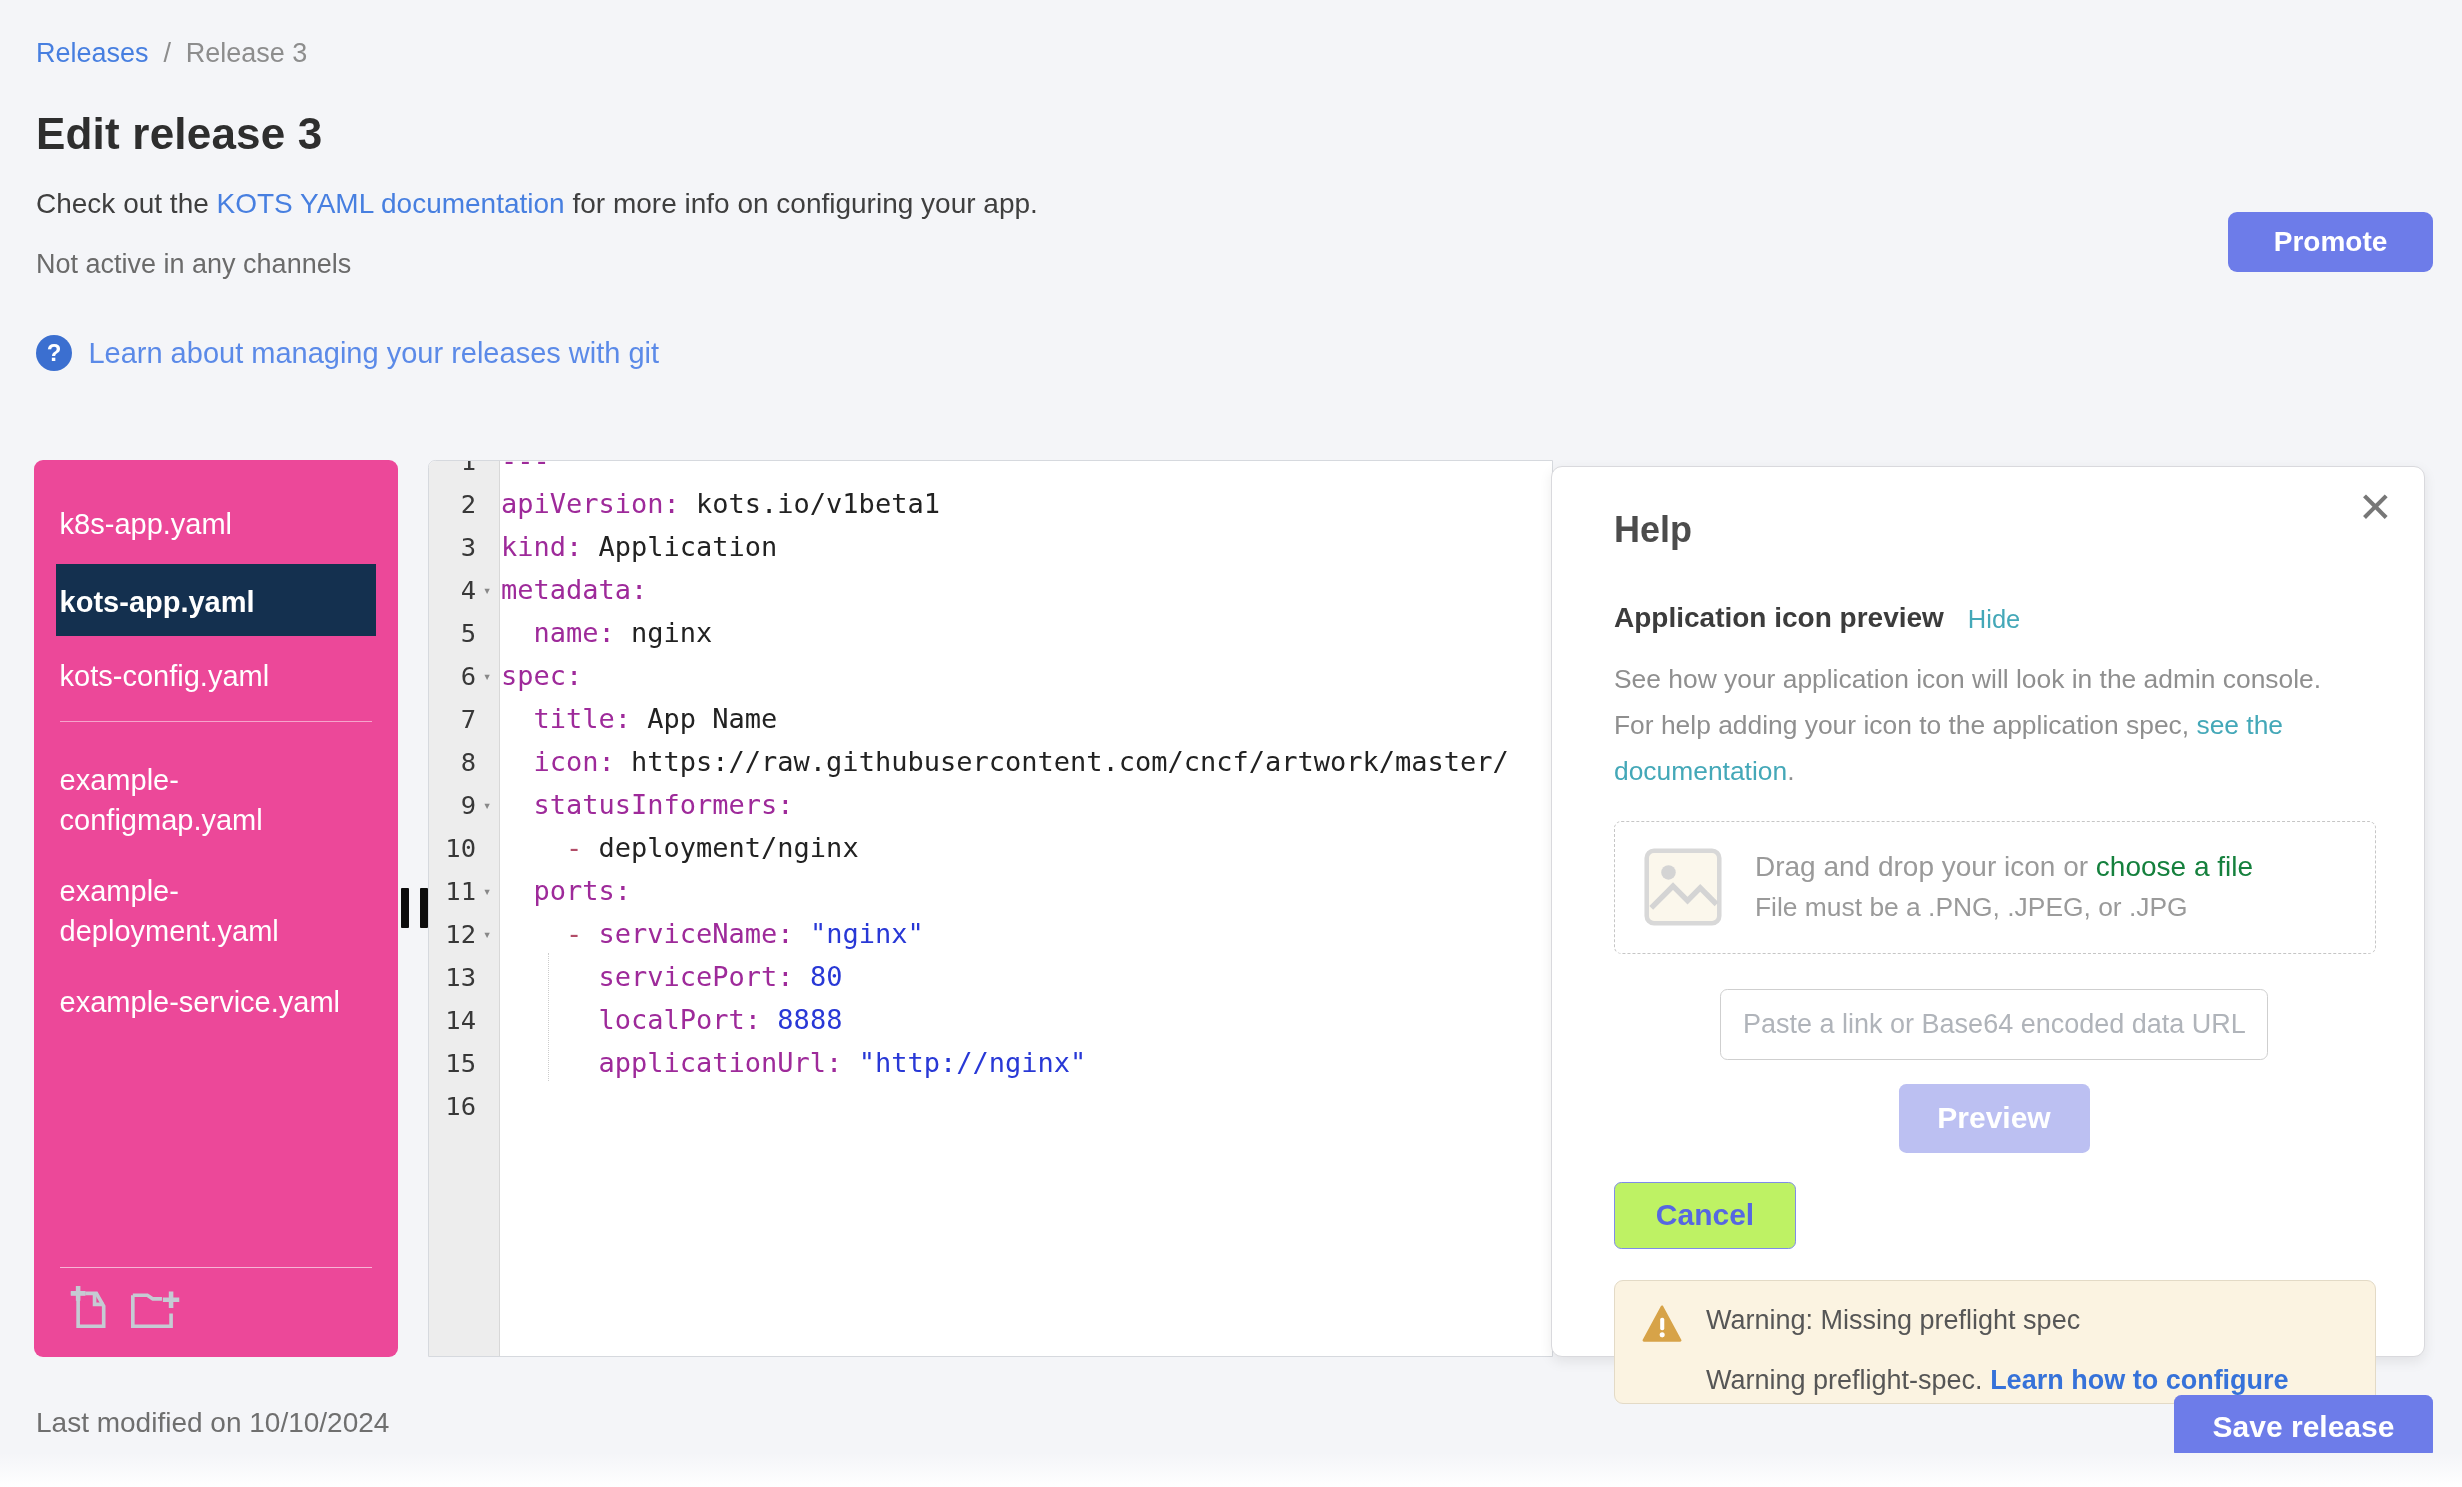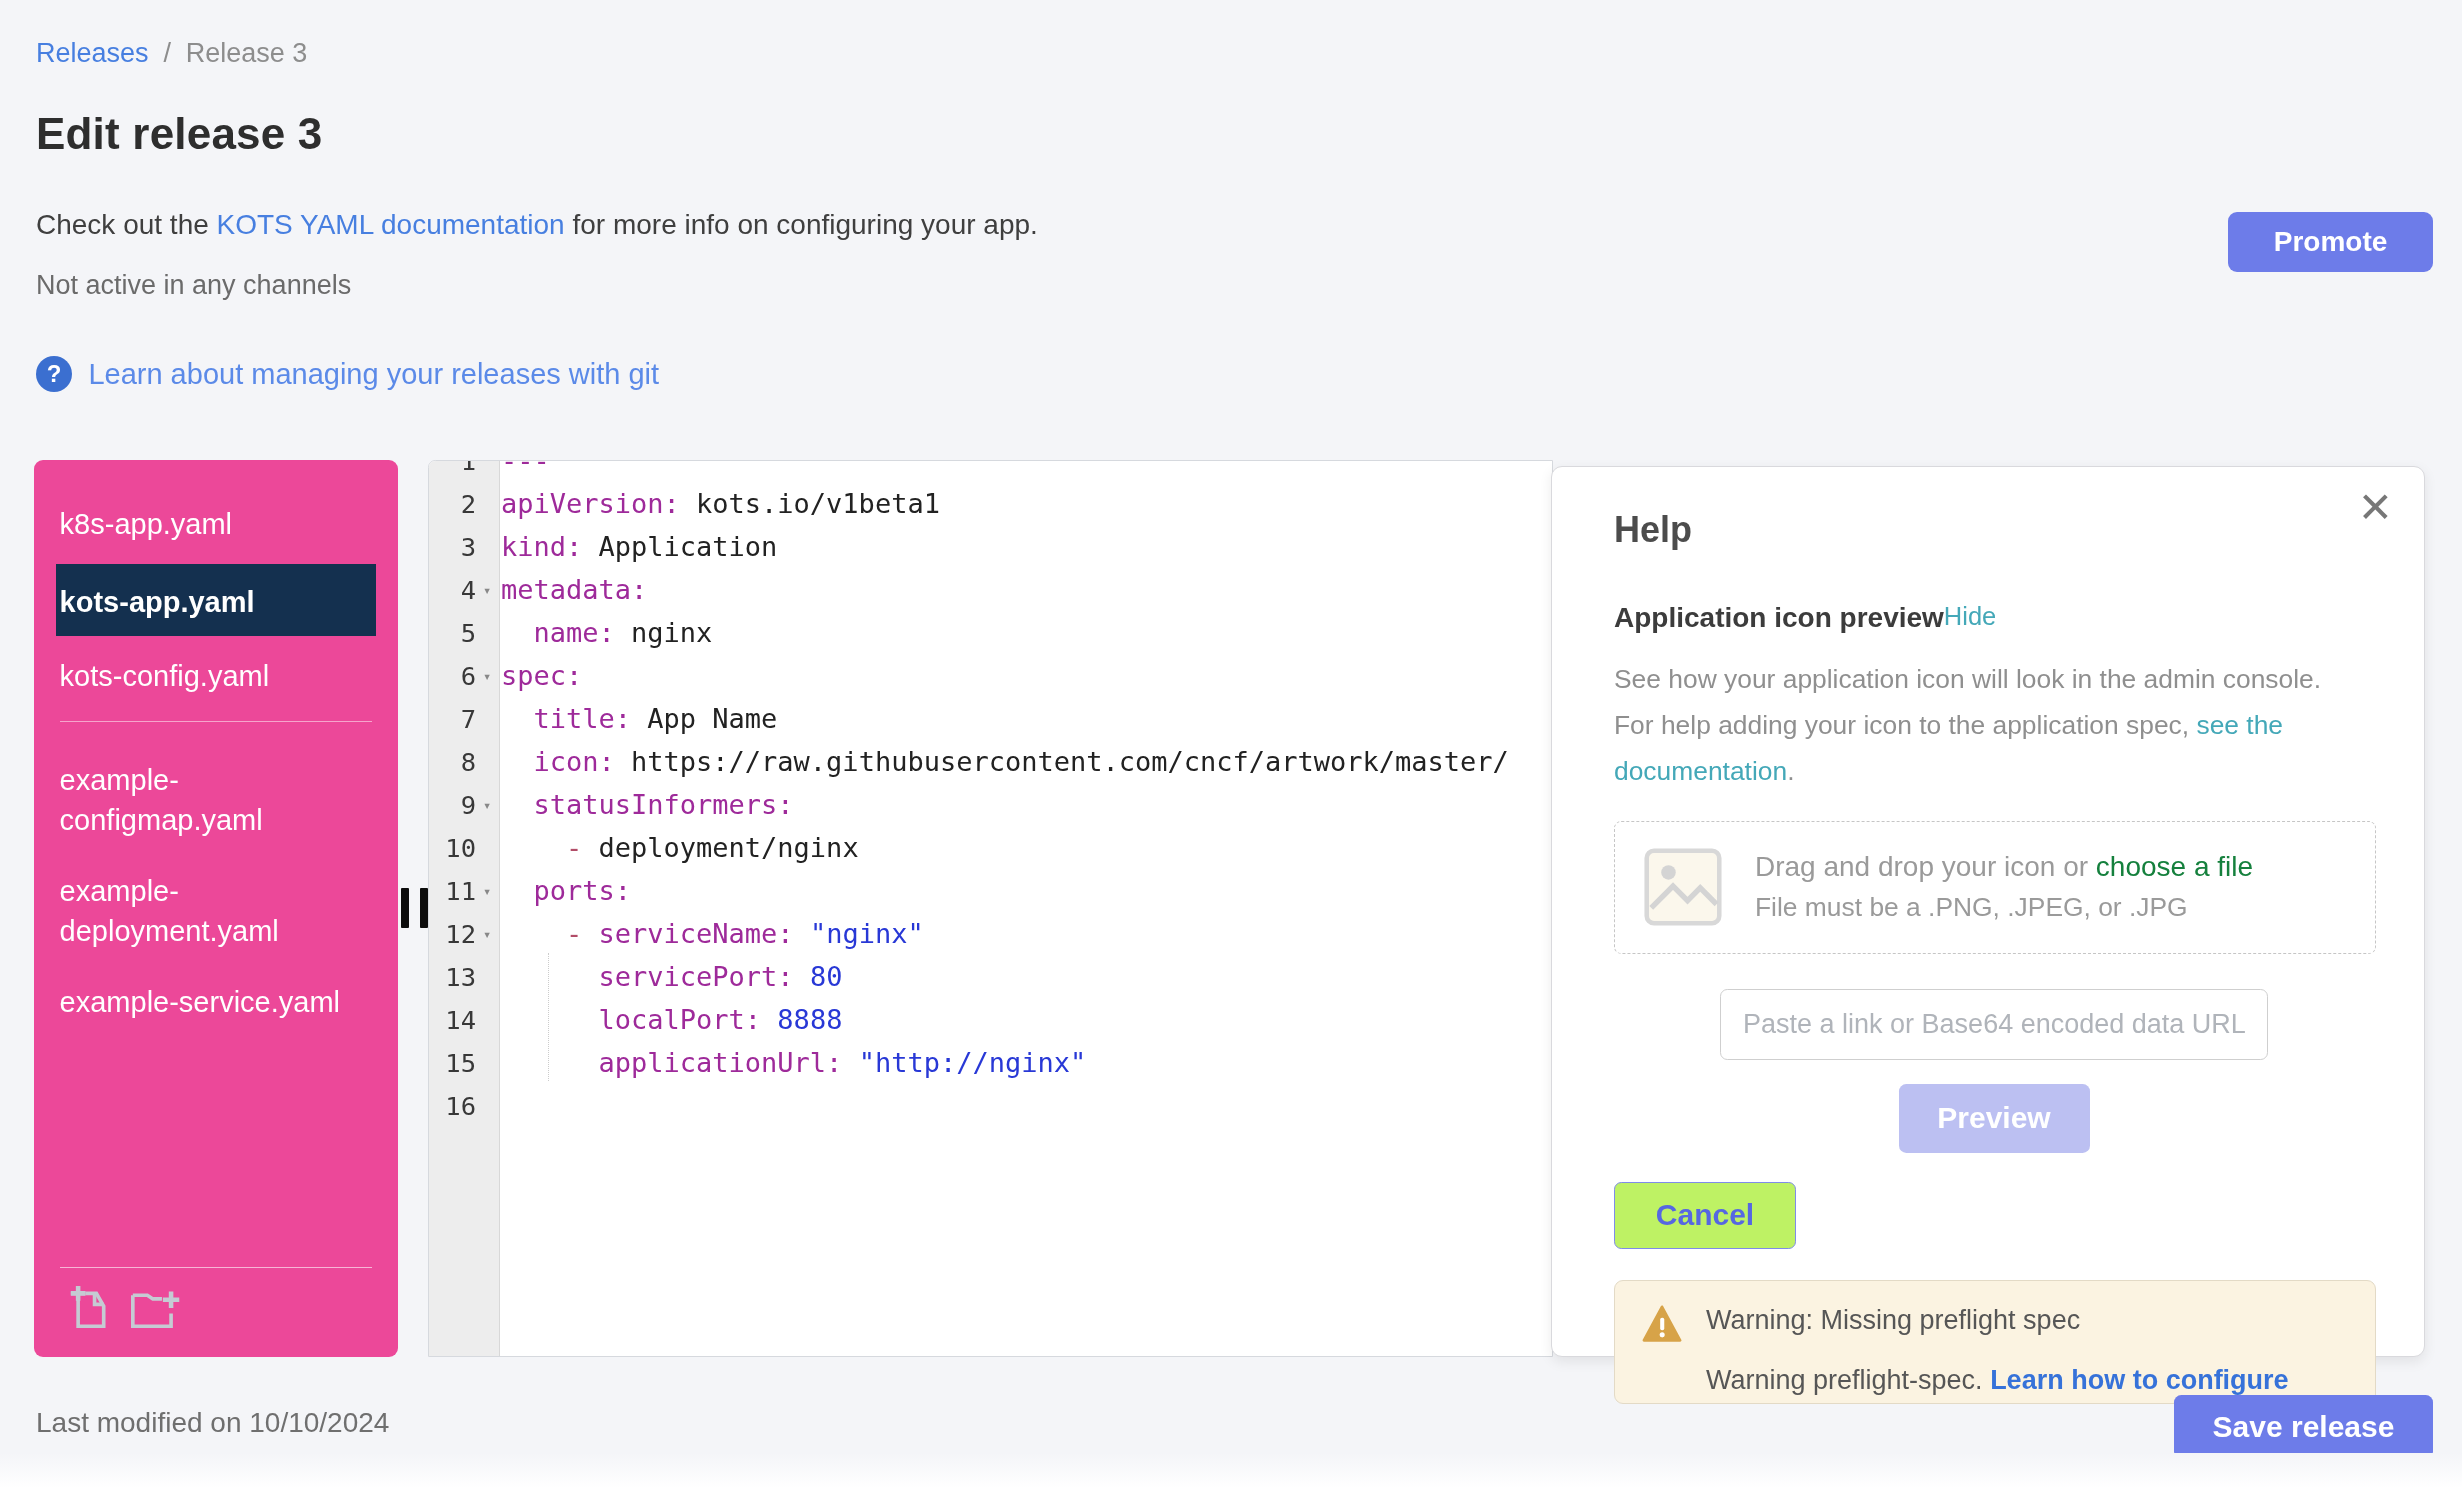--- a/index.html
+++ b/index.html
@@ -15,21 +15,21 @@
   
   .top { padding:38px 36px 0 36px; }
   .breadcrumb { font-size:27px; }
   .breadcrumb .bc-link { color:#477fe0; }
   .breadcrumb .bc-sep { color:#8d8d8d; margin:0 7.3px; }
   .breadcrumb .bc-cur { color:#8d8d8d; }
   .title-row { margin-top:40px; display:flex; align-items:baseline; gap:33px; }
   .page-title { font-size:44px; font-weight:700; color:#2e2e2e; letter-spacing:0.2px; }
   .created { font-size:27px; color:#6e6e6e; }
   .created a { color:#477fe0; }
-  .doc-line { margin-top:50px; font-size:28px; color:#3f3f3f; }
+  .doc-line { margin-top:29px; font-size:28px; color:#3f3f3f; }
   .doc-line a { color:#477fe0; }
   .channels { margin-top:29px; font-size:27px; color:#6b6b6b; }
   .git-line { margin-top:55px; display:flex; align-items:center; gap:16.4px; }
   .git-line .q-icon {
     width:36px; height:36px; border-radius:50%; background:#3b6fd0;
     color:#fff; font-size:24px; font-weight:700; display:flex; align-items:center; justify-content:center;
   }
   .git-line a { color:#5b8ae8; font-size:29px; }
   .promote-btn {
     position:absolute; top:212px; right:29px; width:205px; height:60px;
@@ -91,21 +91,21 @@
     position:absolute; left:1551px; top:6.4px; width:874px; height:891px;
     background:#fff; border:0.9px solid #d9d9dd; border-radius:11px;
     box-shadow:0 4.6px 12.7px rgba(0,0,0,0.08);
     padding:27px 50px 0 62px;
   }
   .help-close {
     position:absolute; top:20px; right:31px; background:none; border:none;
     font-size:42px; font-weight:300; color:#777; cursor:pointer; line-height:1;
   }
   .help-title { margin-top:14.6px; font-size:36px; font-weight:700; color:#4c4c4c; }
-  .section-row { margin-top:51px; display:flex; align-items:flex-start; }
+  .section-row { margin-top:51px; display:flex; align-items:flex-end; gap:24px; }
   .section-title { font-size:28px; font-weight:700; color:#3c3c3c; }
   .hide-link { font-size:25.5px; color:#44a8b8; }
   .help-desc { margin-top:22px; font-size:26.4px; line-height:46px; color:#8f8f8f; max-width:719px; }
   .help-desc a { color:#44a8b8; }
   .dropzone {
     margin-top:27px; width:762px; height:133px; border:1.8px dashed #c6c6c6; border-radius:7.3px;
     display:flex; align-items:center; padding:0 29px; gap:33px; cursor:pointer;
   }
   .dz-text-main { font-size:28px; color:#9a9a9a; }
   .dz-text-main a { color:#15803d; }

